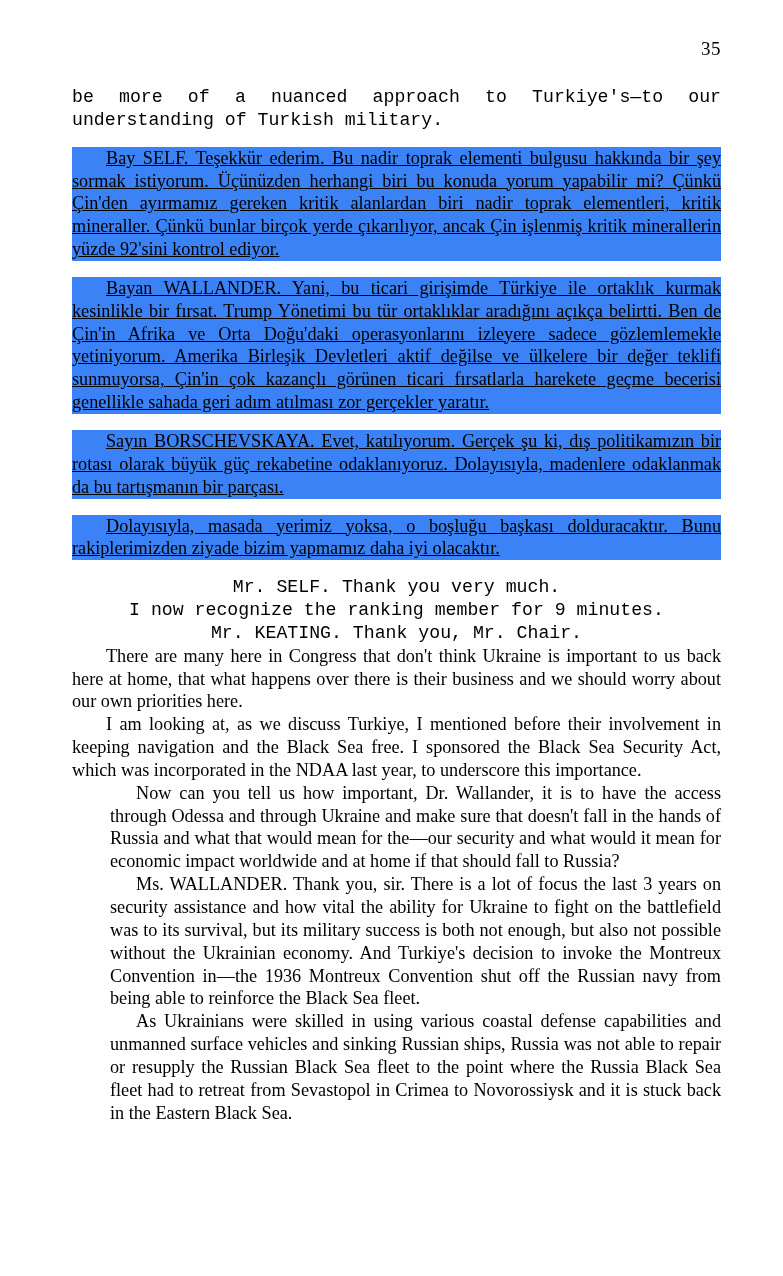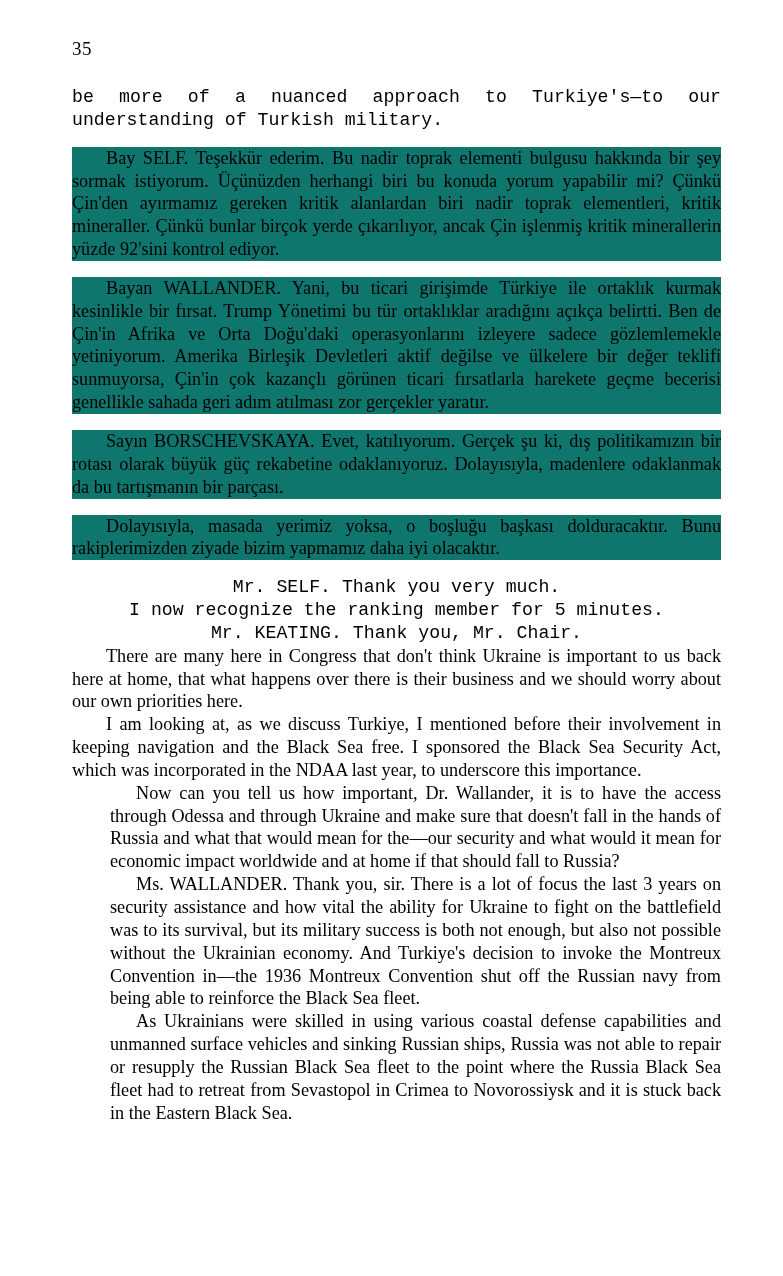--- a/index.html
+++ b/index.html
@@ -15,21 +15,21 @@
     overflow: hidden;
   }
   .page {
     position: relative;
     width: 783px;
     height: 1276px;
     box-sizing: border-box;
     padding: 30px 62px 0 72px;
   }
   .page-number {
-    text-align: left;
+    text-align: right;
     font-size: 19px;
     letter-spacing: 0.5px;
     margin: 8px 0 26px 0;
   }
   p {
     margin: 0;
     font-size: 18.2px;
     line-height: 1.255;
     text-align: justify;
     text-justify: inter-word;
@@ -44,22 +44,23 @@
   }
   p.noindent {
     text-indent: 0;
     font-family: Liberation Mono, monospace;
   }
   .hl {
     display: block;
     margin-bottom: 16px;
   }
   .hl p {
-    background: #0f766e;
+    background: #3b82f6;
     box-decoration-break: clone;
+    text-decoration: underline;
     -webkit-box-decoration-break: clone;
   }
   .gap {
     height: 15px;
   }
   .lastline-left {
     text-align: center;
   }
 </style>
 </head>
@@ -83,21 +84,21 @@
 
   <div class="hl">
     <p class="indent-lg">Sayın BORSCHEVSKAYA. Evet, katılıyorum. Gerçek şu ki, dış politikamızın bir rotası olarak büyük güç rekabetine odaklanıyoruz. Dolayısıyla, madenlere odaklanmak da bu tartışmanın bir parçası.</p>
   </div>
 
   <div class="hl">
     <p class="indent-lg">Dolayısıyla, masada yerimiz yoksa, o boşluğu başkası dolduracaktır. Bunu rakiplerimizden ziyade bizim yapmamız daha iyi olacaktır.</p>
   </div>
 
   <p class="noindent lastline-left">Mr. SELF. Thank you very much.</p>
-  <p class="noindent lastline-left">I now recognize the ranking member for 5 minutes.</p>
+  <p class="noindent lastline-left">I now recognize the ranking member for 9 minutes.</p>
   <p class="noindent lastline-left">Mr. KEATING. Thank you, Mr. Chair.</p>
   <p class="indent-lg">There are many here in Congress that don't think Ukraine is important to us back here at home, that what happens over there is their business and we should worry about our own priorities here.</p>
   <p class="indent-lg">I am looking at, as we discuss Turkiye, I mentioned before their involvement in keeping navigation and the Black Sea free. I sponsored the Black Sea Security Act, which was incorporated in the NDAA last year, to underscore this importance.</p>
   <p class="indent">Now can you tell us how important, Dr. Wallander, it is to have the access through Odessa and through Ukraine and make sure that doesn't fall in the hands of Russia and what that would mean for the—our security and what would it mean for economic impact worldwide and at home if that should fall to Russia?</p>
   <p class="indent">Ms. WALLANDER. Thank you, sir. There is a lot of focus the last 3 years on security assistance and how vital the ability for Ukraine to fight on the battlefield was to its survival, but its military success is both not enough, but also not possible without the Ukrainian economy. And Turkiye's decision to invoke the Montreux Convention in—the 1936 Montreux Convention shut off the Russian navy from being able to reinforce the Black Sea fleet.</p>
   <p class="indent">As Ukrainians were skilled in using various coastal defense capabilities and unmanned surface vehicles and sinking Russian ships, Russia was not able to repair or resupply the Russian Black Sea fleet to the point where the Russia Black Sea fleet had to retreat from Sevastopol in Crimea to Novorossiysk and it is stuck back in the Eastern Black Sea.</p>
 
 </div>
 
 </body></html>

